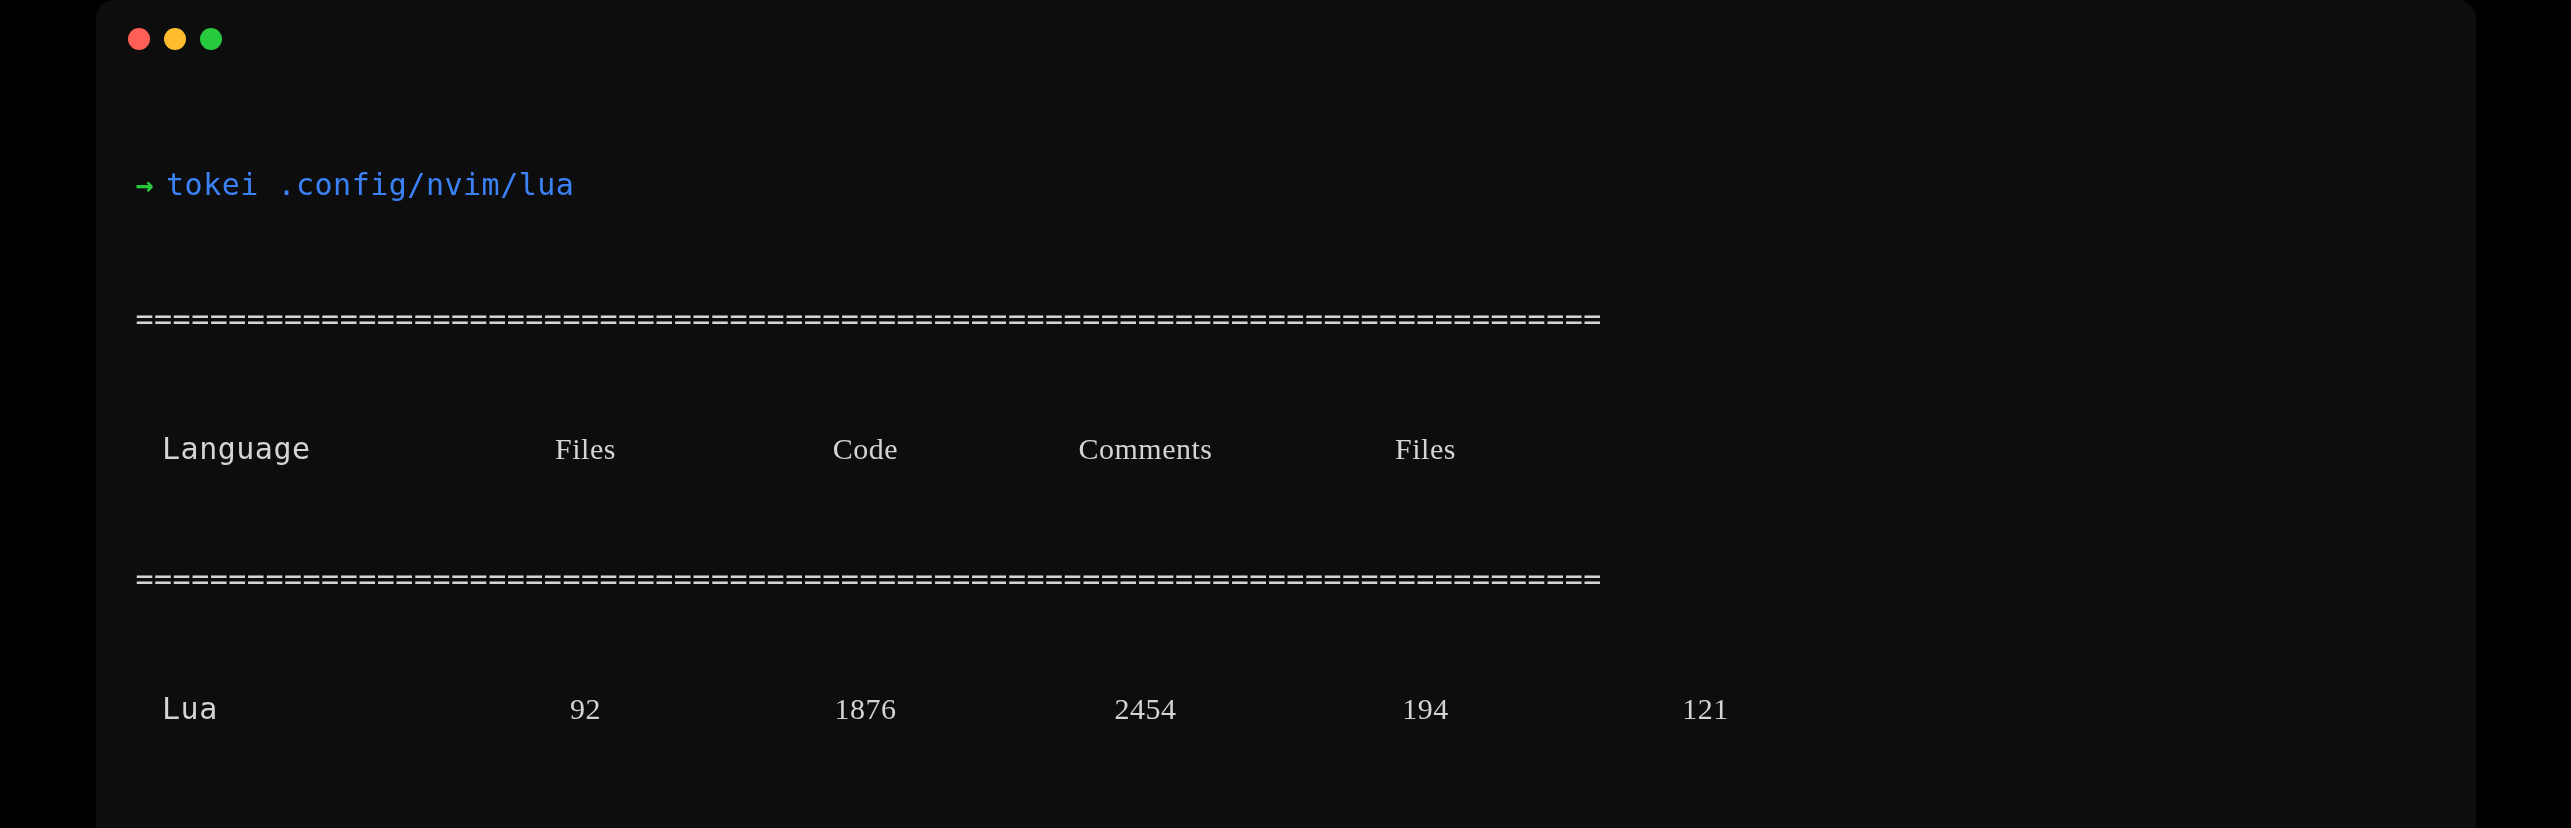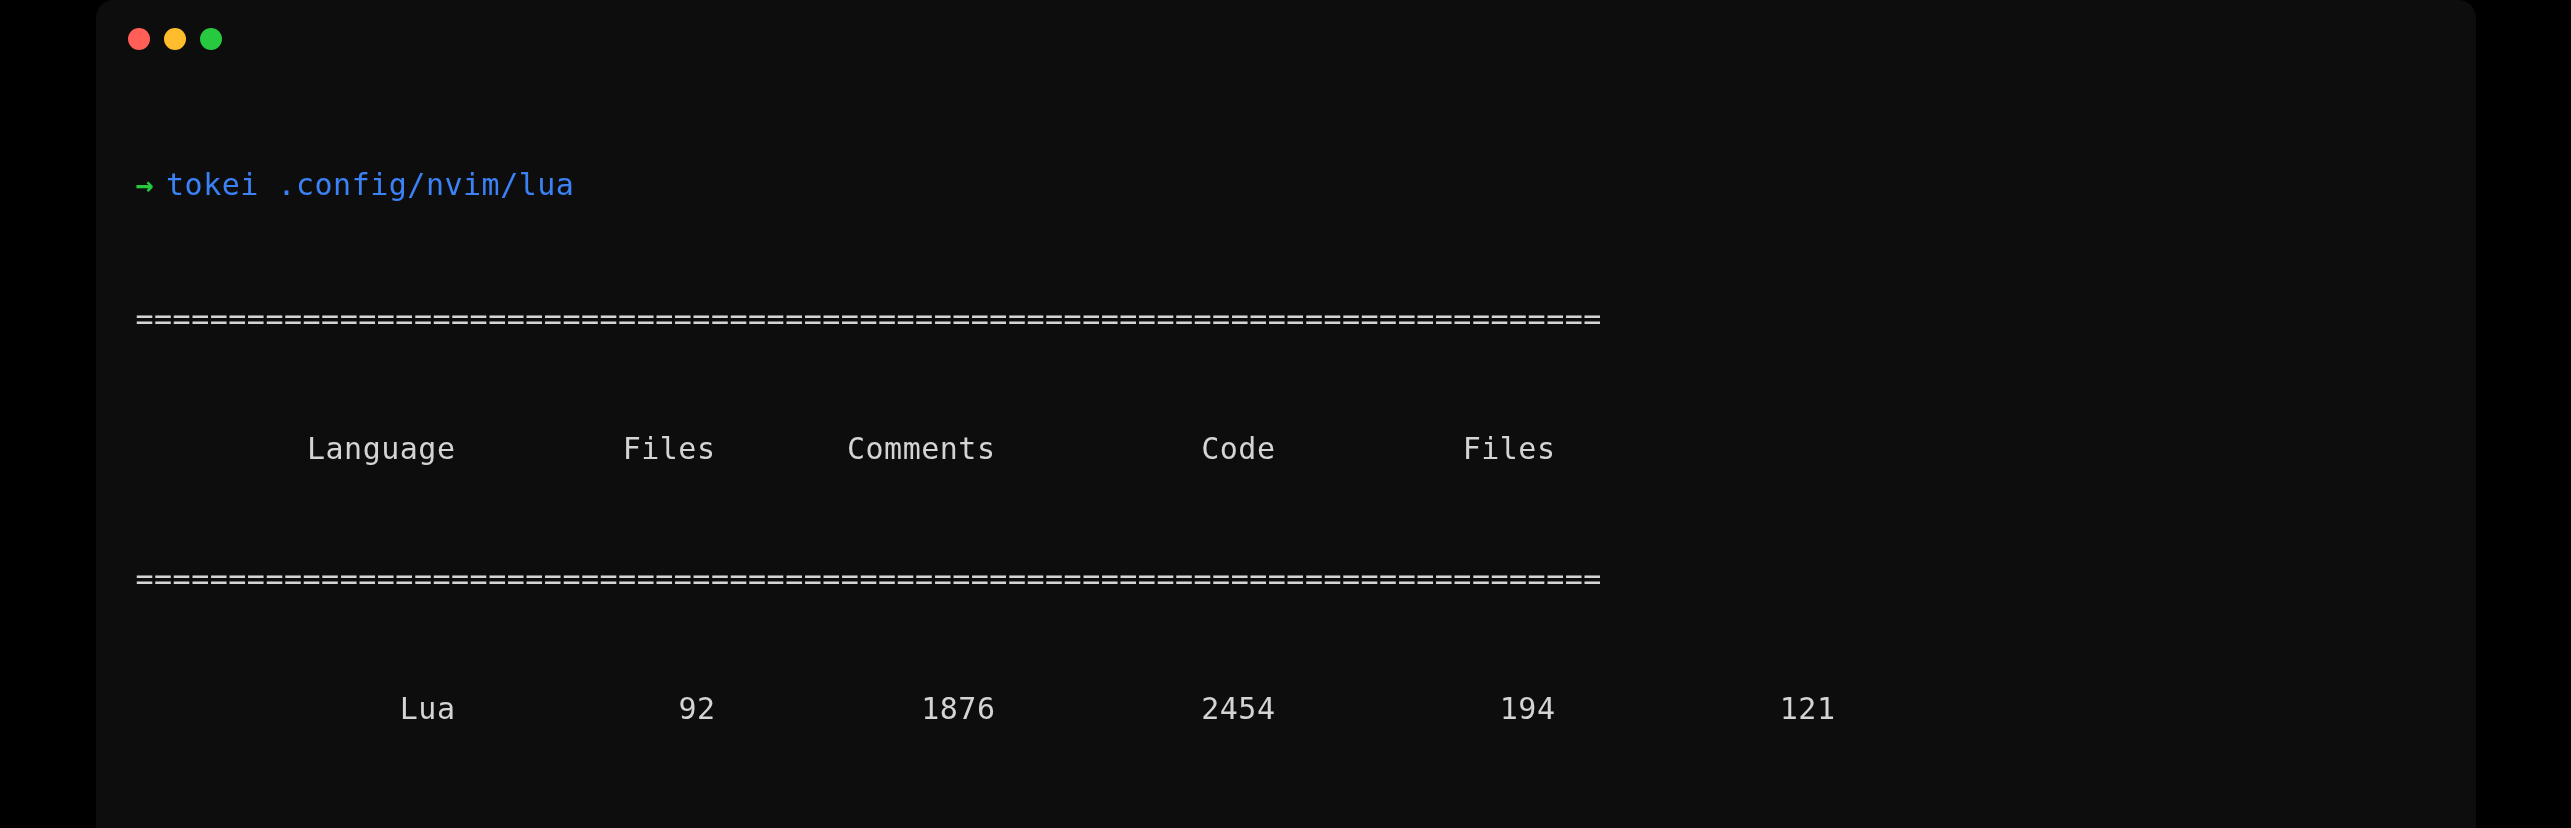--- a/index.html
+++ b/index.html
@@ -73,44 +73,44 @@
       overflow: hidden;
       white-space: nowrap;
     }
     
     .data-row {
       display: grid;
       grid-template-columns: 320px 280px 280px 280px 280px 280px;
       padding: 4px 0;
     }
     
-    .col-left { text-align: right; padding-left: 8px; }
-    .col-right { text-align: right; padding-right: 20px; }
+    .col-left { text-align: left; padding-left: 8px; }
+    .col-right { text-align: center; padding-right: 20px; font-family: Liberation Serif, serif; }
   </style>
 </head>
 <body>
 
 <div class="terminal-window">
   <div class="window-controls">
     <div class="control-dot dot-red"></div>
     <div class="control-dot dot-yellow"></div>
     <div class="control-dot dot-green"></div>
   </div>
 
   <div class="terminal-content">
     <div class="prompt-line">
       <span class="prompt-arrow">→</span>
       <span class="prompt-command">tokei .config/nvim/lua</span>
     </div>
     <div class="divider-line">===============================================================================</div>
     <div class="data-row">
       <span class="col-left"> Language</span>
       <span class="col-right">Files</span>
+      <span class="col-right">Code</span>
       <span class="col-right">Comments</span>
-      <span class="col-right">Code</span>
       <span class="col-right">Files</span>
     </div>
     <div class="divider-line">===============================================================================</div>
     <div class="data-row">
       <span class="col-left"> Lua</span>
       <span class="col-right">92</span>
       <span class="col-right">1876</span>
       <span class="col-right">2454</span>
       <span class="col-right">194</span>
       <span class="col-right">121</span>

